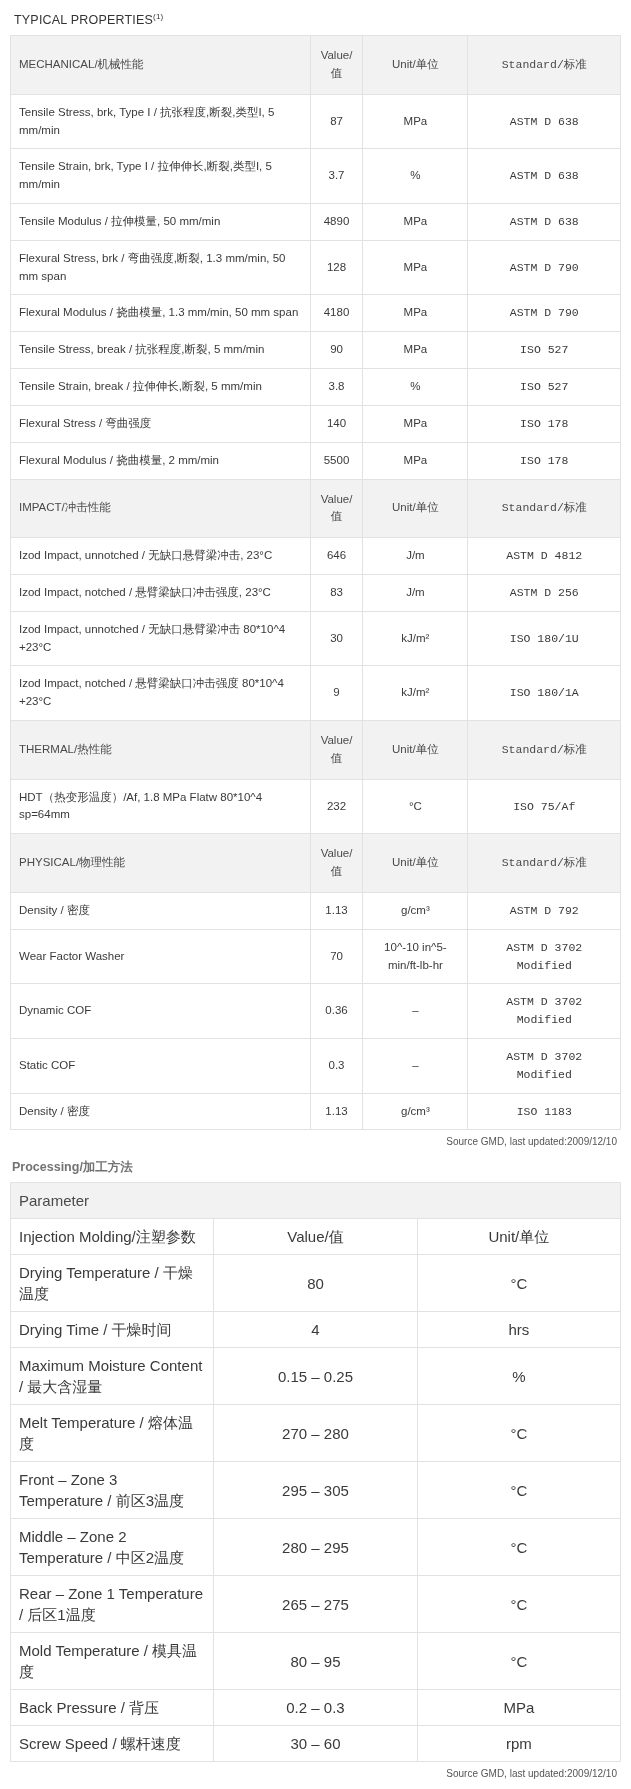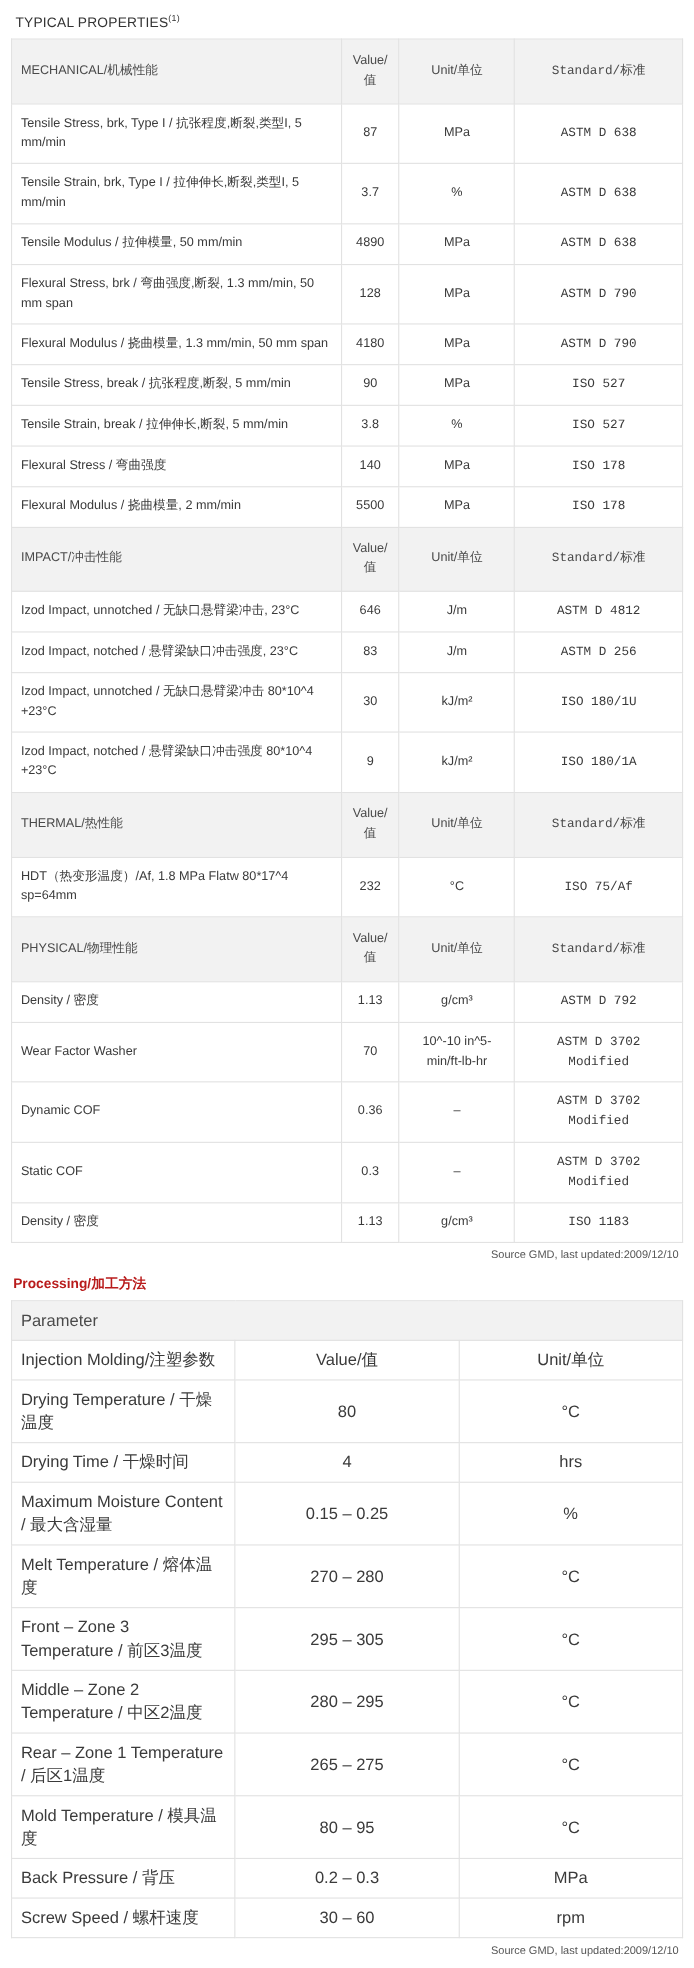--- a/index.html
+++ b/index.html
@@ -25,21 +25,21 @@
     padding: 4px 2px 8px 4px;
     letter-spacing: 0.2px;
   }
   .section-title .sup {
     font-size: 8px;
     vertical-align: super;
   }
   .proc-title {
     font-size: 12.5px;
     font-weight: bold;
-    color: #b91c1c;
+    color: #737373;
     padding: 10px 2px 6px 2px;
   }
   table.props {
     border-collapse: collapse;
     width: 611px;
     table-layout: fixed;
     border: 1px solid #d8d8d8;
   }
   table.props td {
     border: 1px solid #e2e2e2;
@@ -187,21 +187,21 @@
           <td class="unit">kJ/m²</td>
           <td class="std">ISO 180/1A</td>
         </tr>
         <tr class="header">
           <td class="name">THERMAL/热性能</td>
           <td class="value">Value/值</td>
           <td class="unit">Unit/单位</td>
           <td class="std">Standard/标准</td>
         </tr>
         <tr>
-          <td class="name">HDT（热变形温度）/Af, 1.8 MPa Flatw 80*17^4 sp=64mm</td>
+          <td class="name">HDT（热变形温度）/Af, 1.8 MPa Flatw 80*10^4 sp=64mm</td>
           <td class="value">232</td>
           <td class="unit">°C</td>
           <td class="std">ISO 75/Af</td>
         </tr>
         <tr class="header">
           <td class="name">PHYSICAL/物理性能</td>
           <td class="value">Value/值</td>
           <td class="unit">Unit/单位</td>
           <td class="std">Standard/标准</td>
         </tr>

